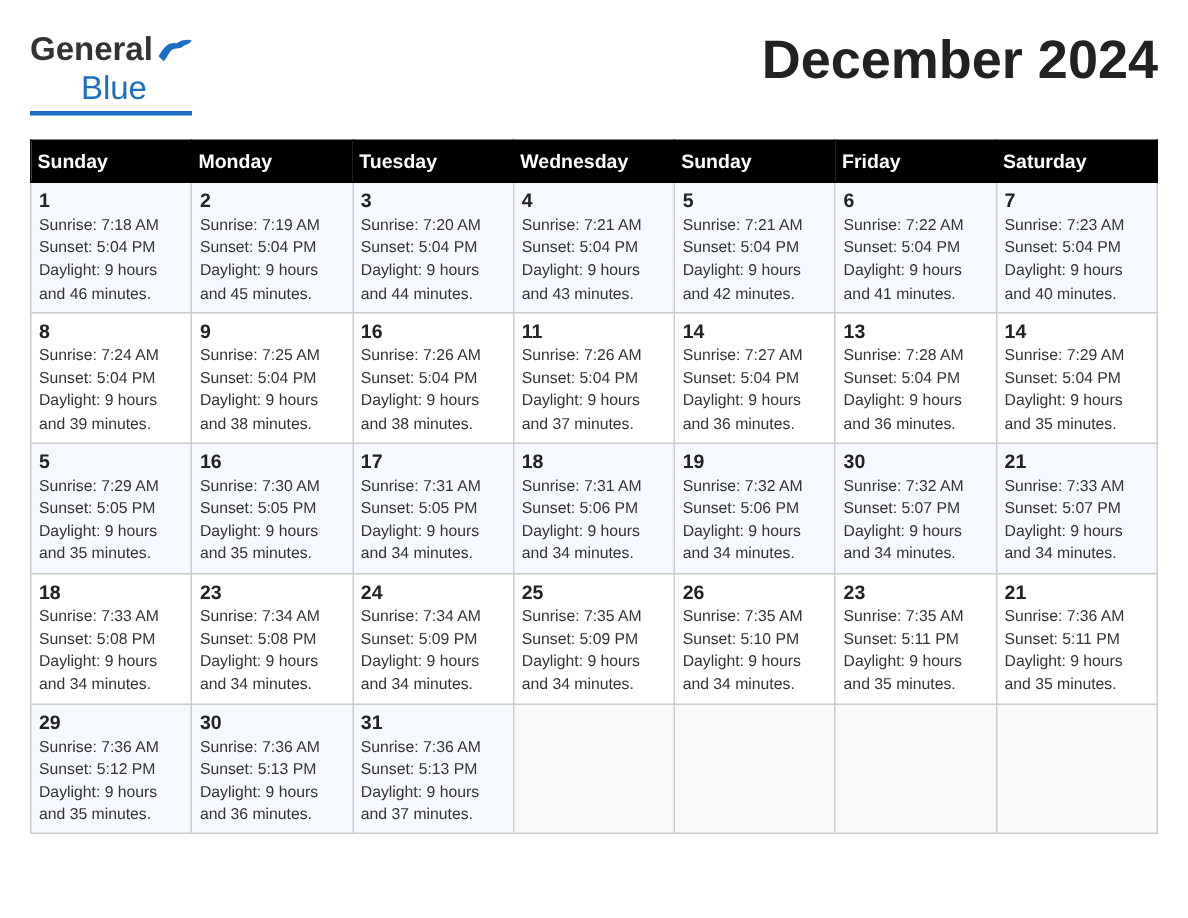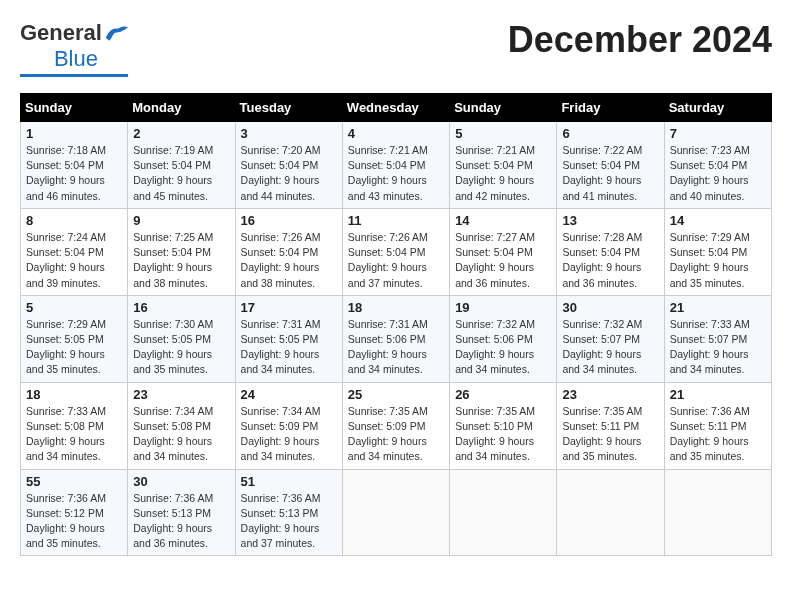--- a/index.html
+++ b/index.html
@@ -242,29 +242,29 @@
           <span class="day-num">23</span>
           <div class="day-info">Sunrise: 7:35 AM<br>Sunset: 5:11 PM<br>Daylight: 9 hours<br>and 35 minutes.</div>
         </td>
         <td>
           <span class="day-num">21</span>
           <div class="day-info">Sunrise: 7:36 AM<br>Sunset: 5:11 PM<br>Daylight: 9 hours<br>and 35 minutes.</div>
         </td>
       </tr>
       <tr>
         <td>
-          <span class="day-num">55</span>
+          <span class="day-num">29</span>
           <div class="day-info">Sunrise: 7:36 AM<br>Sunset: 5:12 PM<br>Daylight: 9 hours<br>and 35 minutes.</div>
         </td>
         <td>
           <span class="day-num">30</span>
           <div class="day-info">Sunrise: 7:36 AM<br>Sunset: 5:13 PM<br>Daylight: 9 hours<br>and 36 minutes.</div>
         </td>
         <td>
-          <span class="day-num">51</span>
+          <span class="day-num">31</span>
           <div class="day-info">Sunrise: 7:36 AM<br>Sunset: 5:13 PM<br>Daylight: 9 hours<br>and 37 minutes.</div>
         </td>
         <td class="empty-cell"></td>
         <td class="empty-cell"></td>
         <td class="empty-cell"></td>
         <td class="empty-cell"></td>
       </tr>
     </tbody>
 </table>
 

